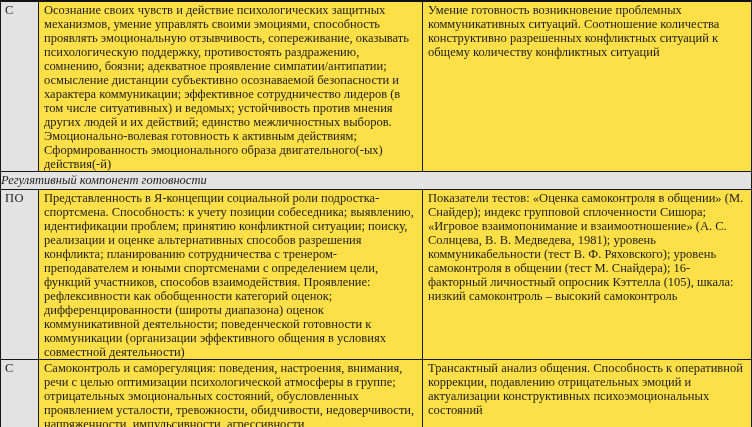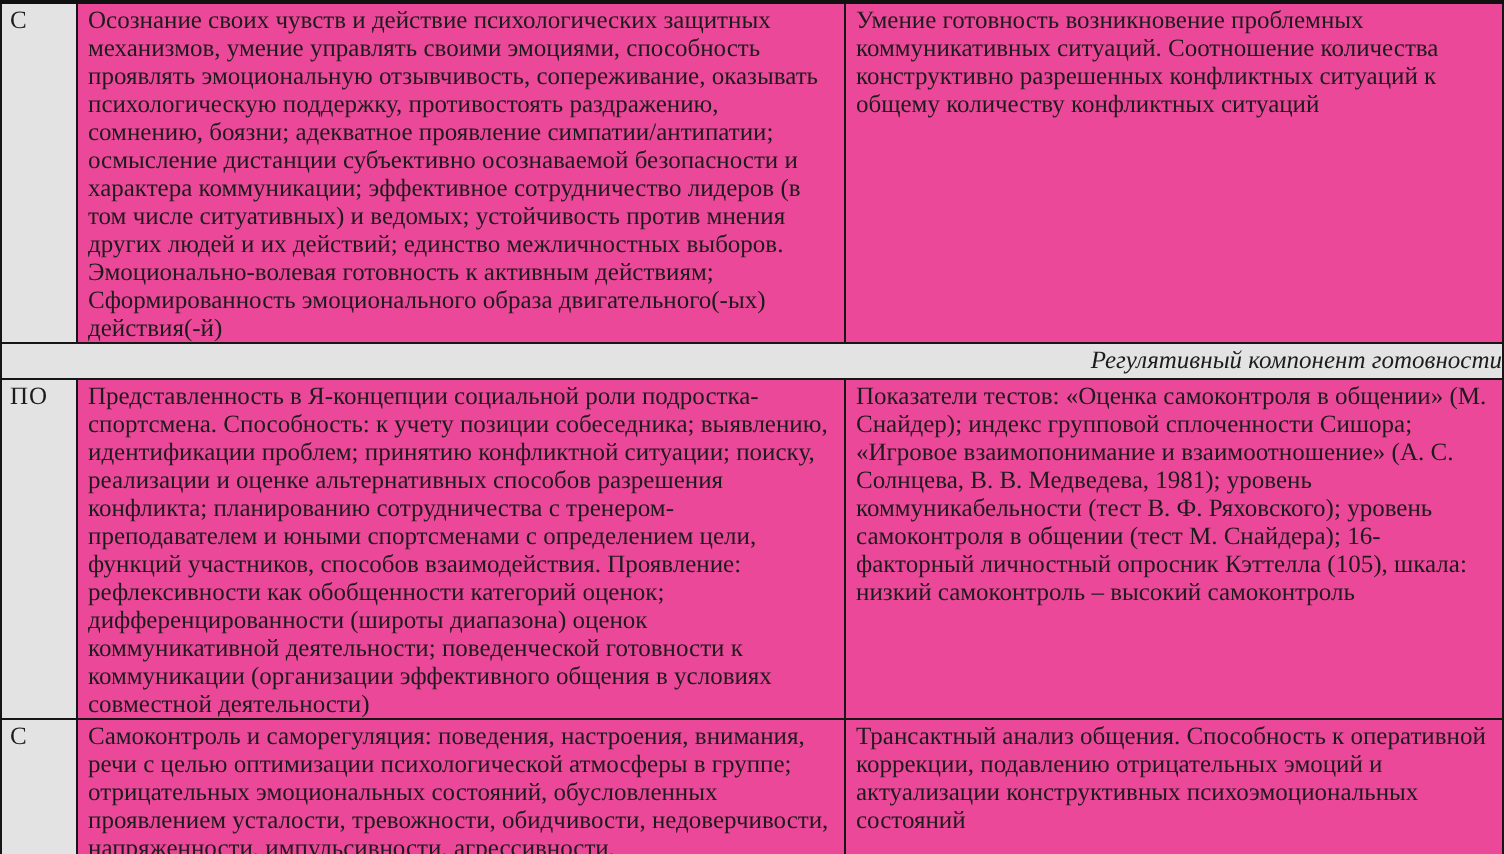--- a/index.html
+++ b/index.html
@@ -33,31 +33,31 @@
   .col-desc  { width: 384px; }
   .col-right { width: auto; }
 
   td.code-cell {
     background: #e3e3e3;
     padding-left: 4px;
     padding-top: 1px;
     letter-spacing: 0.5px;
   }
   td.text-cell {
-    background: #ec4899;
+    background: #fde047;
     text-align: left;
   }
   tr.row-1 { height: 167px; }
   tr.divider-row { height: 18px; }
   tr.row-2 { height: 169px; margin-left: 42px; }
   tr.row-3 { height: auto; }
 
   td.divider-cell {
     background: #e3e3e3;
-    text-align: right;
+    text-align: left;
     font-style: italic;
     padding: 0;
     line-height: 17px;
   }
 </style>
 </head>
 <body>
 
 <table class="doc-table">
   <colgroup>

